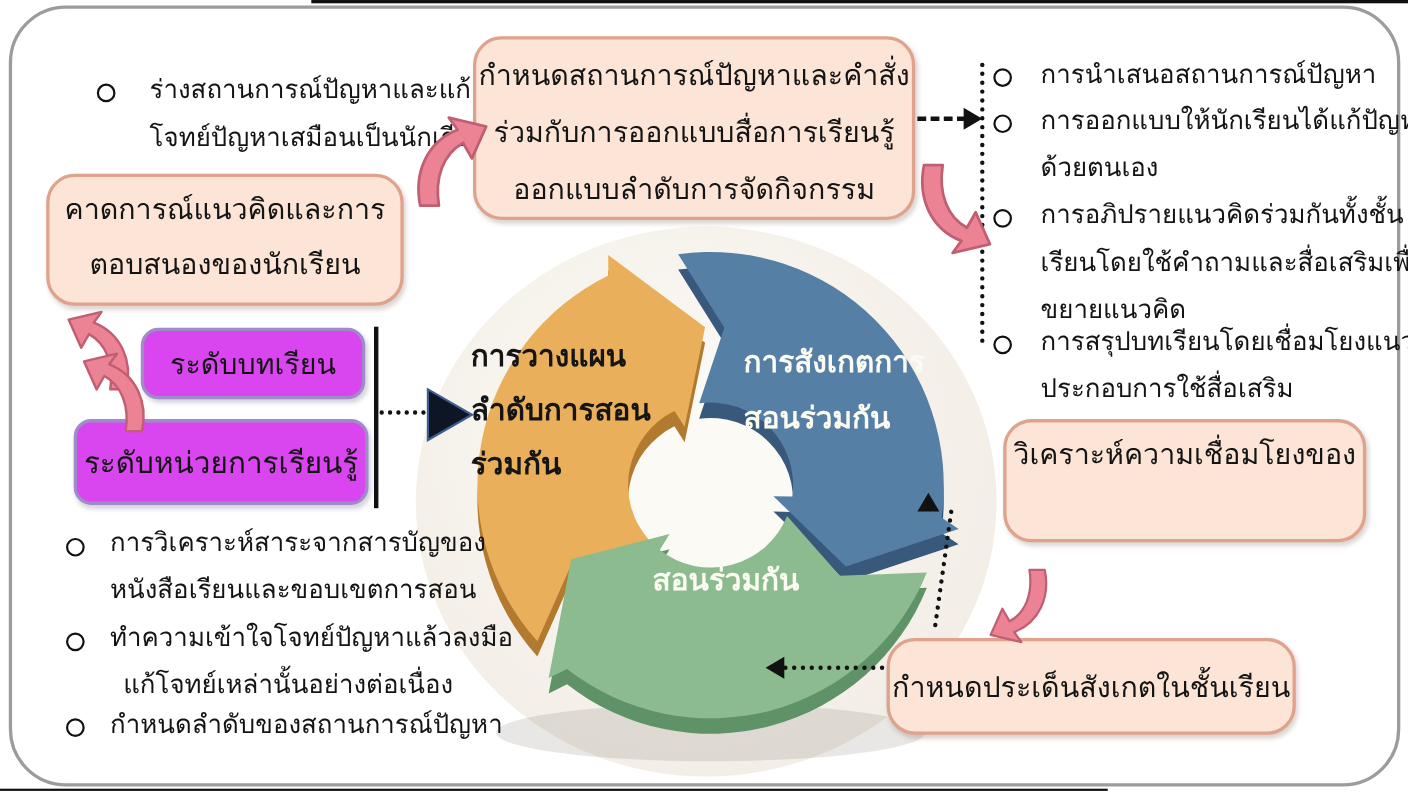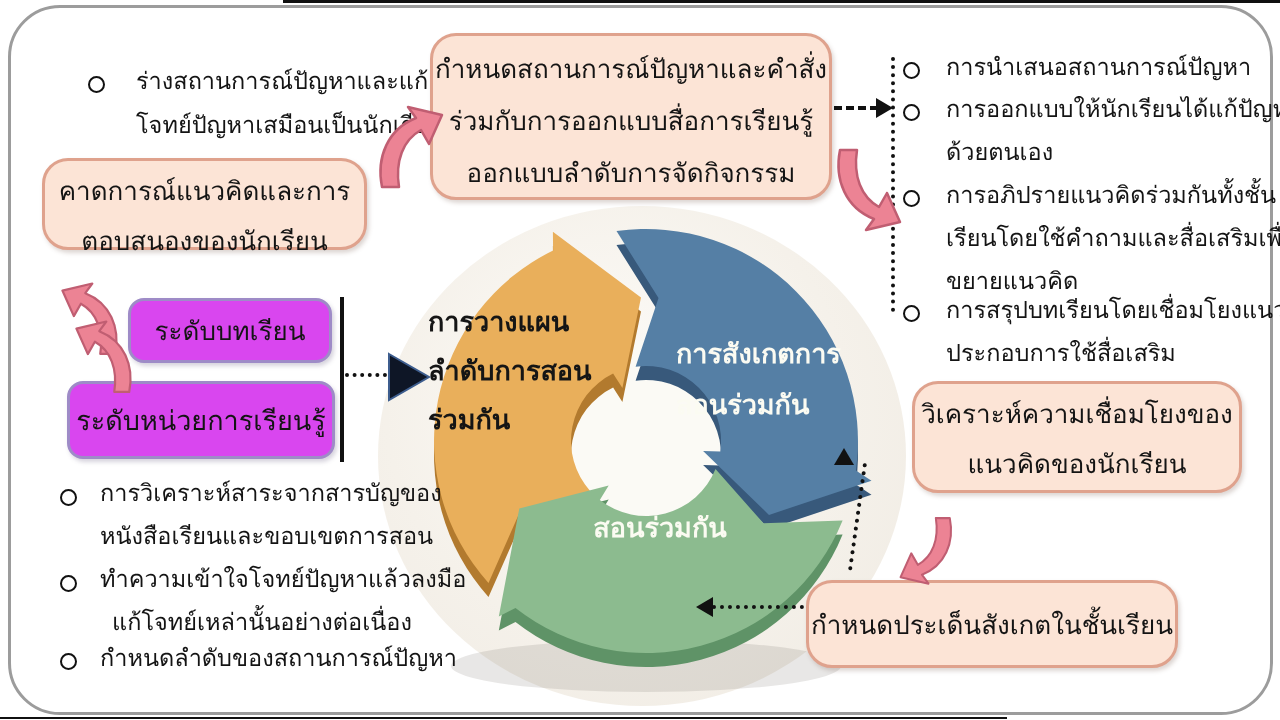--- a/index.html
+++ b/index.html
@@ -51,44 +51,44 @@
       <ellipse cx="258" cy="468" rx="195" ry="26" fill="rgba(95,88,75,0.14)"></ellipse>
       <circle cx="258" cy="243" r="100" fill="#fbfaf5"></circle>
       <path d="M100.5,384.9 A212 212 0 0 1 165.1,52.5 L164.9,33.8 L253.0,99.6 L234.4,190.0 L225.1,175.6 A75 75 0 0 0 202.3,293.2 L132.5,312.6 Z" fill="#b27a2e" transform="translate(0,14)"></path>
       <path d="M228.5,33.1 A212 212 0 0 1 467.9,272.5 L483.5,282.8 L381.0,316.9 L315.1,253.1 L332.3,253.4 A75 75 0 0 0 247.6,168.7 L270.5,100.0 Z" fill="#38597b" transform="translate(0,14)"></path>
       <path d="M454.6,322.4 A212 212 0 0 1 127.5,410.1 L110.8,418.4 L131.3,310.4 L220.7,287.4 L211.8,302.1 A75 75 0 0 0 327.5,271.1 L375.5,325.3 Z" fill="#5f9367" transform="translate(0,14)"></path>
       <path d="M100.5,384.9 A212 212 0 0 1 165.1,52.5 L164.9,33.8 L253.0,99.6 L234.4,190.0 L225.1,175.6 A75 75 0 0 0 202.3,293.2 L132.5,312.6 Z" fill="#e9af5b"></path>
       <path d="M228.5,33.1 A212 212 0 0 1 467.9,272.5 L483.5,282.8 L381.0,316.9 L315.1,253.1 L332.3,253.4 A75 75 0 0 0 247.6,168.7 L270.5,100.0 Z" fill="#557fa5"></path>
       <path d="M454.6,322.4 A212 212 0 0 1 127.5,410.1 L110.8,418.4 L131.3,310.4 L220.7,287.4 L211.8,302.1 A75 75 0 0 0 327.5,271.1 L375.5,325.3 Z" fill="#8cbb8f"></path>
     </svg>
 
-  <div class="cyc-label" style="left: 428px; top: 300px; width: 185px; font-size: 27px; line-height: 49px; text-align: left; color: rgb(21, 21, 21); font-family: Liberation Mono, monospace;">
+  <div class="cyc-label" style="left: 428px; top: 300px; width: 185px; font-size: 27px; line-height: 49px; text-align: left; color: rgb(21, 21, 21);">
     <div>การวางแผน</div>
     <div>ลำดับการสอน</div>
     <div>ร่วมกัน</div>
   </div>
-  <div class="cyc-label" style="left:676px;top:328px;width:210px;font-size:27px;line-height:51px;text-align:left;color:#fbfbf2;">
+  <div class="cyc-label" style="left:676px;top:304px;width:210px;font-size:27px;line-height:51px;text-align:left;color:#fbfbf2;">
     <div>การสังเกตการ</div>
     <div>สอนร่วมกัน</div>
   </div>
   <div class="cyc-label" style="left:530px;top:502px;width:260px;font-size:27px;line-height:51px;text-align:center;color:#fbfbf2;">
     <div>สอนร่วมกัน</div>
   </div>
 
   <span class="bullet" style="left:88px;top:76px;"></span>
   <div class="btext" style="left:136px;top:60px;">ร่างสถานการณ์ปัญหาและแก้</div>
   <div class="btext" style="left:136px;top:104px;">โจทย์ปัญหาเสมือนเป็นนักเรียน</div>
 
   <div class="box peach" style="left:430px;top:33px;width:402px;height:167px;font-size:26px;line-height:52px;padding-top:7px;">
     <div class="ln">กำหนดสถานการณ์ปัญหาและคำสั่ง</div>
     <div class="ln">ร่วมกับการออกแบบสื่อการเรียนรู้</div>
     <div class="ln">ออกแบบลำดับการจัดกิจกรรม</div>
   </div>
 
-  <div class="box peach" style="left:42px;top:158px;width:325px;height:92px;font-size:26px;line-height:50px;padding-top:5px;">
+  <div class="box peach" style="left:42px;top:158px;width:325px;height:120px;font-size:26px;line-height:50px;padding-top:5px;">
     <div class="ln">คาดการณ์แนวคิดและการ</div>
     <div class="ln">ตอบสนองของนักเรียน</div>
   </div>
 
   <div class="box purple" style="left:128px;top:298px;width:204px;height:65px;font-size:26px;">
     <span>ระดับบทเรียน</span>
   </div>
   <div class="box purple" style="left:67px;top:381px;width:268px;height:78px;font-size:27px;">
     <span>ระดับหน่วยการเรียนรู้</span>
   </div>
@@ -110,21 +110,20 @@
   <span class="bullet" style="left:903px;top:190px;"></span>
   <div class="btext" style="left:946px;top:174px;">การอภิปรายแนวคิดร่วมกันทั้งชั้น</div>
   <div class="btext" style="left:946px;top:217px;">เรียนโดยใช้คำถามและสื่อเสริมเพื่อ</div>
   <div class="btext" style="left:946px;top:260px;">ขยายแนวคิด</div>
   <span class="bullet" style="left:903px;top:305px;"></span>
   <div class="btext" style="left:946px;top:289px;">การสรุปบทเรียนโดยเชื่อมโยงแนวคิด</div>
   <div class="btext" style="left:946px;top:332px;">ประกอบการใช้สื่อเสริม</div>
 
   <div class="box peach" style="left:912px;top:381px;width:330px;height:112px;font-size:26px;line-height:50px;padding-top:5px;">
     <div class="ln">วิเคราะห์ความเชื่อมโยงของ</div>
-    <div class="ln">แนวคิดของนักเรียน</div>
   </div>
 
   <div class="box peach" style="left:806px;top:580px;width:372px;height:88px;font-size:26px;display:flex;align-items:center;justify-content:center;">
     <span>กำหนดประเด็นสังเกตในชั้นเรียน</span>
   </div>
 
   <div class="hline-dash" style="left:834px;top:106px;width:44px;"></div>
   <div class="tri" style="left:876px;top:98px;border-top:10px solid transparent;border-bottom:10px solid transparent;border-left:17px solid #111;"></div>
 
   <div class="vline-dot" style="left:891px;top:57px;height:255px;"></div>

